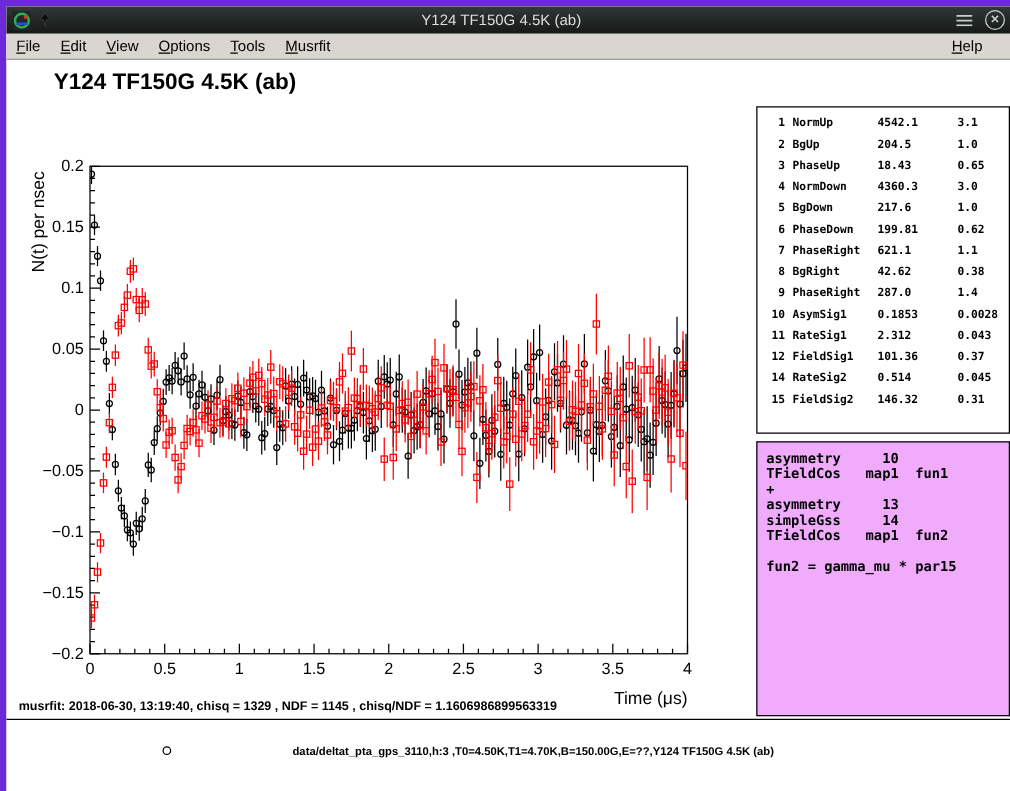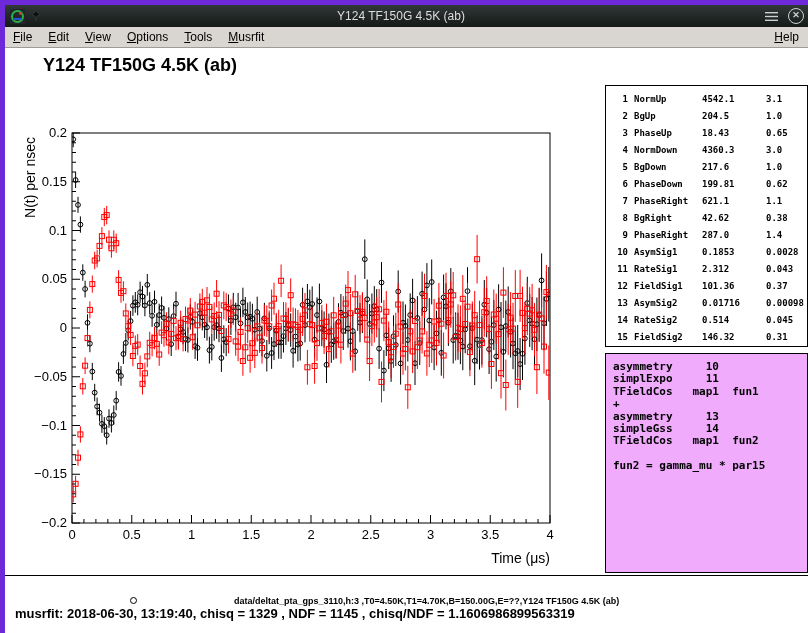--- a/index.html
+++ b/index.html
@@ -16,21 +16,21 @@
   .tb-right{display:flex;align-items:center;gap:10px;margin-right:7px;}
   .close-btn{width:14px;height:14px;border:1px solid #c9d1d0;border-radius:50%;
              color:#c9d1d0;font-size:9px;line-height:13px;text-align:center;
              font-weight:bold;cursor:default;}
 
   
   .menubar{position:absolute;left:0;top:22px;width:100%;height:20px;background:#d9d6d1;
            border-bottom:1px solid #9b9b98;display:flex;align-items:center;font-size:12px;}
   .menu-item{display:inline-block;padding:2px 8px;color:#000;}
   .menu-item::first-letter{text-decoration:underline;}
-  .menu-help{margin-left:auto;margin-right:4px;text-align:right;}
+  .menu-help{margin-left:auto;margin-right:17px;text-align:right;}
 
   
   .page-title{position:absolute;left:38px;top:50px;font-size:18px;font-weight:bold;color:#000;}
   .plot-svg{position:absolute;left:10px;top:88px;}
 
   
   .param-box{position:absolute;left:600px;top:80px;width:203px;height:262px;
              border:1px solid #000;background:#fff;box-sizing:border-box;
              font:700 9px "DejaVu Sans Mono",monospace;padding-top:5px;overflow:hidden;}
   .param-row{display:grid;grid-template-columns:16px 62px 58px 1fr;column-gap:6px;
@@ -40,21 +40,21 @@
   
   .theory-box{position:absolute;left:600px;top:348px;width:203px;height:220px;
               border:1px solid #000;background:#f0abfc;box-sizing:border-box;
               font:700 11px "DejaVu Sans Mono",monospace;line-height:12.4px;
               padding:7px 0 0 7px;overflow:hidden;}
   .theory-line{white-space:pre;min-height:12.4px;}
 
   
   .footer-separator{position:absolute;left:0;top:570px;width:100%;height:0;
                     border-top:1px solid #000;}
-  .status-line{position:absolute;left:10px;top:601px;font-size:13px;font-weight:bold;color:#000;}
+  .status-line{position:absolute;left:10px;top:555px;font-size:10px;font-weight:bold;color:#000;}
   .legend-row{position:absolute;left:0;width:100%;height:12px;margin-left:24px;}
   .legend-row1{top:590px;} .legend-row2{top:610px;}
   .legend-circle{position:absolute;left:101px;top:2px;width:7px;height:7px;
                  border:1px solid #000;border-radius:50%;box-sizing:border-box;}
   .legend-square{position:absolute;left:100px;top:2px;width:7px;height:7px;
                  border:1px solid #ff0000;box-sizing:border-box;}
   .legend-text{position:absolute;left:205px;top:1px;font-size:9px;font-weight:bold;color:#000;
                white-space:nowrap;}
 </style>
 </head>
@@ -1084,42 +1084,35 @@
         <span class="param-value">2.312</span>
         <span class="param-error">0.043</span>
       </div>
       <div class="param-row">
         <span class="param-no">12</span>
         <span class="param-name">FieldSig1</span>
         <span class="param-value">101.36</span>
         <span class="param-error">0.37</span>
       </div>
       <div class="param-row">
-        <span class="param-no">13</span>
-        <span class="param-name">AsymSig2</span>
-        <span class="param-value">0.01716</span>
-        <span class="param-error">0.00098</span>
-      </div>
-      <div class="param-row">
         <span class="param-no">14</span>
         <span class="param-name">RateSig2</span>
         <span class="param-value">0.514</span>
         <span class="param-error">0.045</span>
       </div>
       <div class="param-row">
         <span class="param-no">15</span>
         <span class="param-name">FieldSig2</span>
         <span class="param-value">146.32</span>
         <span class="param-error">0.31</span>
       </div>
     </div>
 
   <div class="theory-box" id="theory-box">
       <div class="theory-line">asymmetry     10</div>
-      <div class="theory-line">simplExpo     11</div>
       <div class="theory-line">TFieldCos   map1  fun1</div>
       <div class="theory-line">+</div>
       <div class="theory-line">asymmetry     13</div>
       <div class="theory-line">simpleGss     14</div>
       <div class="theory-line">TFieldCos   map1  fun2</div>
       <div class="theory-line"> </div>
       <div class="theory-line">fun2 = gamma_mu * par15</div>
     </div>
 
   <div class="footer-separator"></div>

